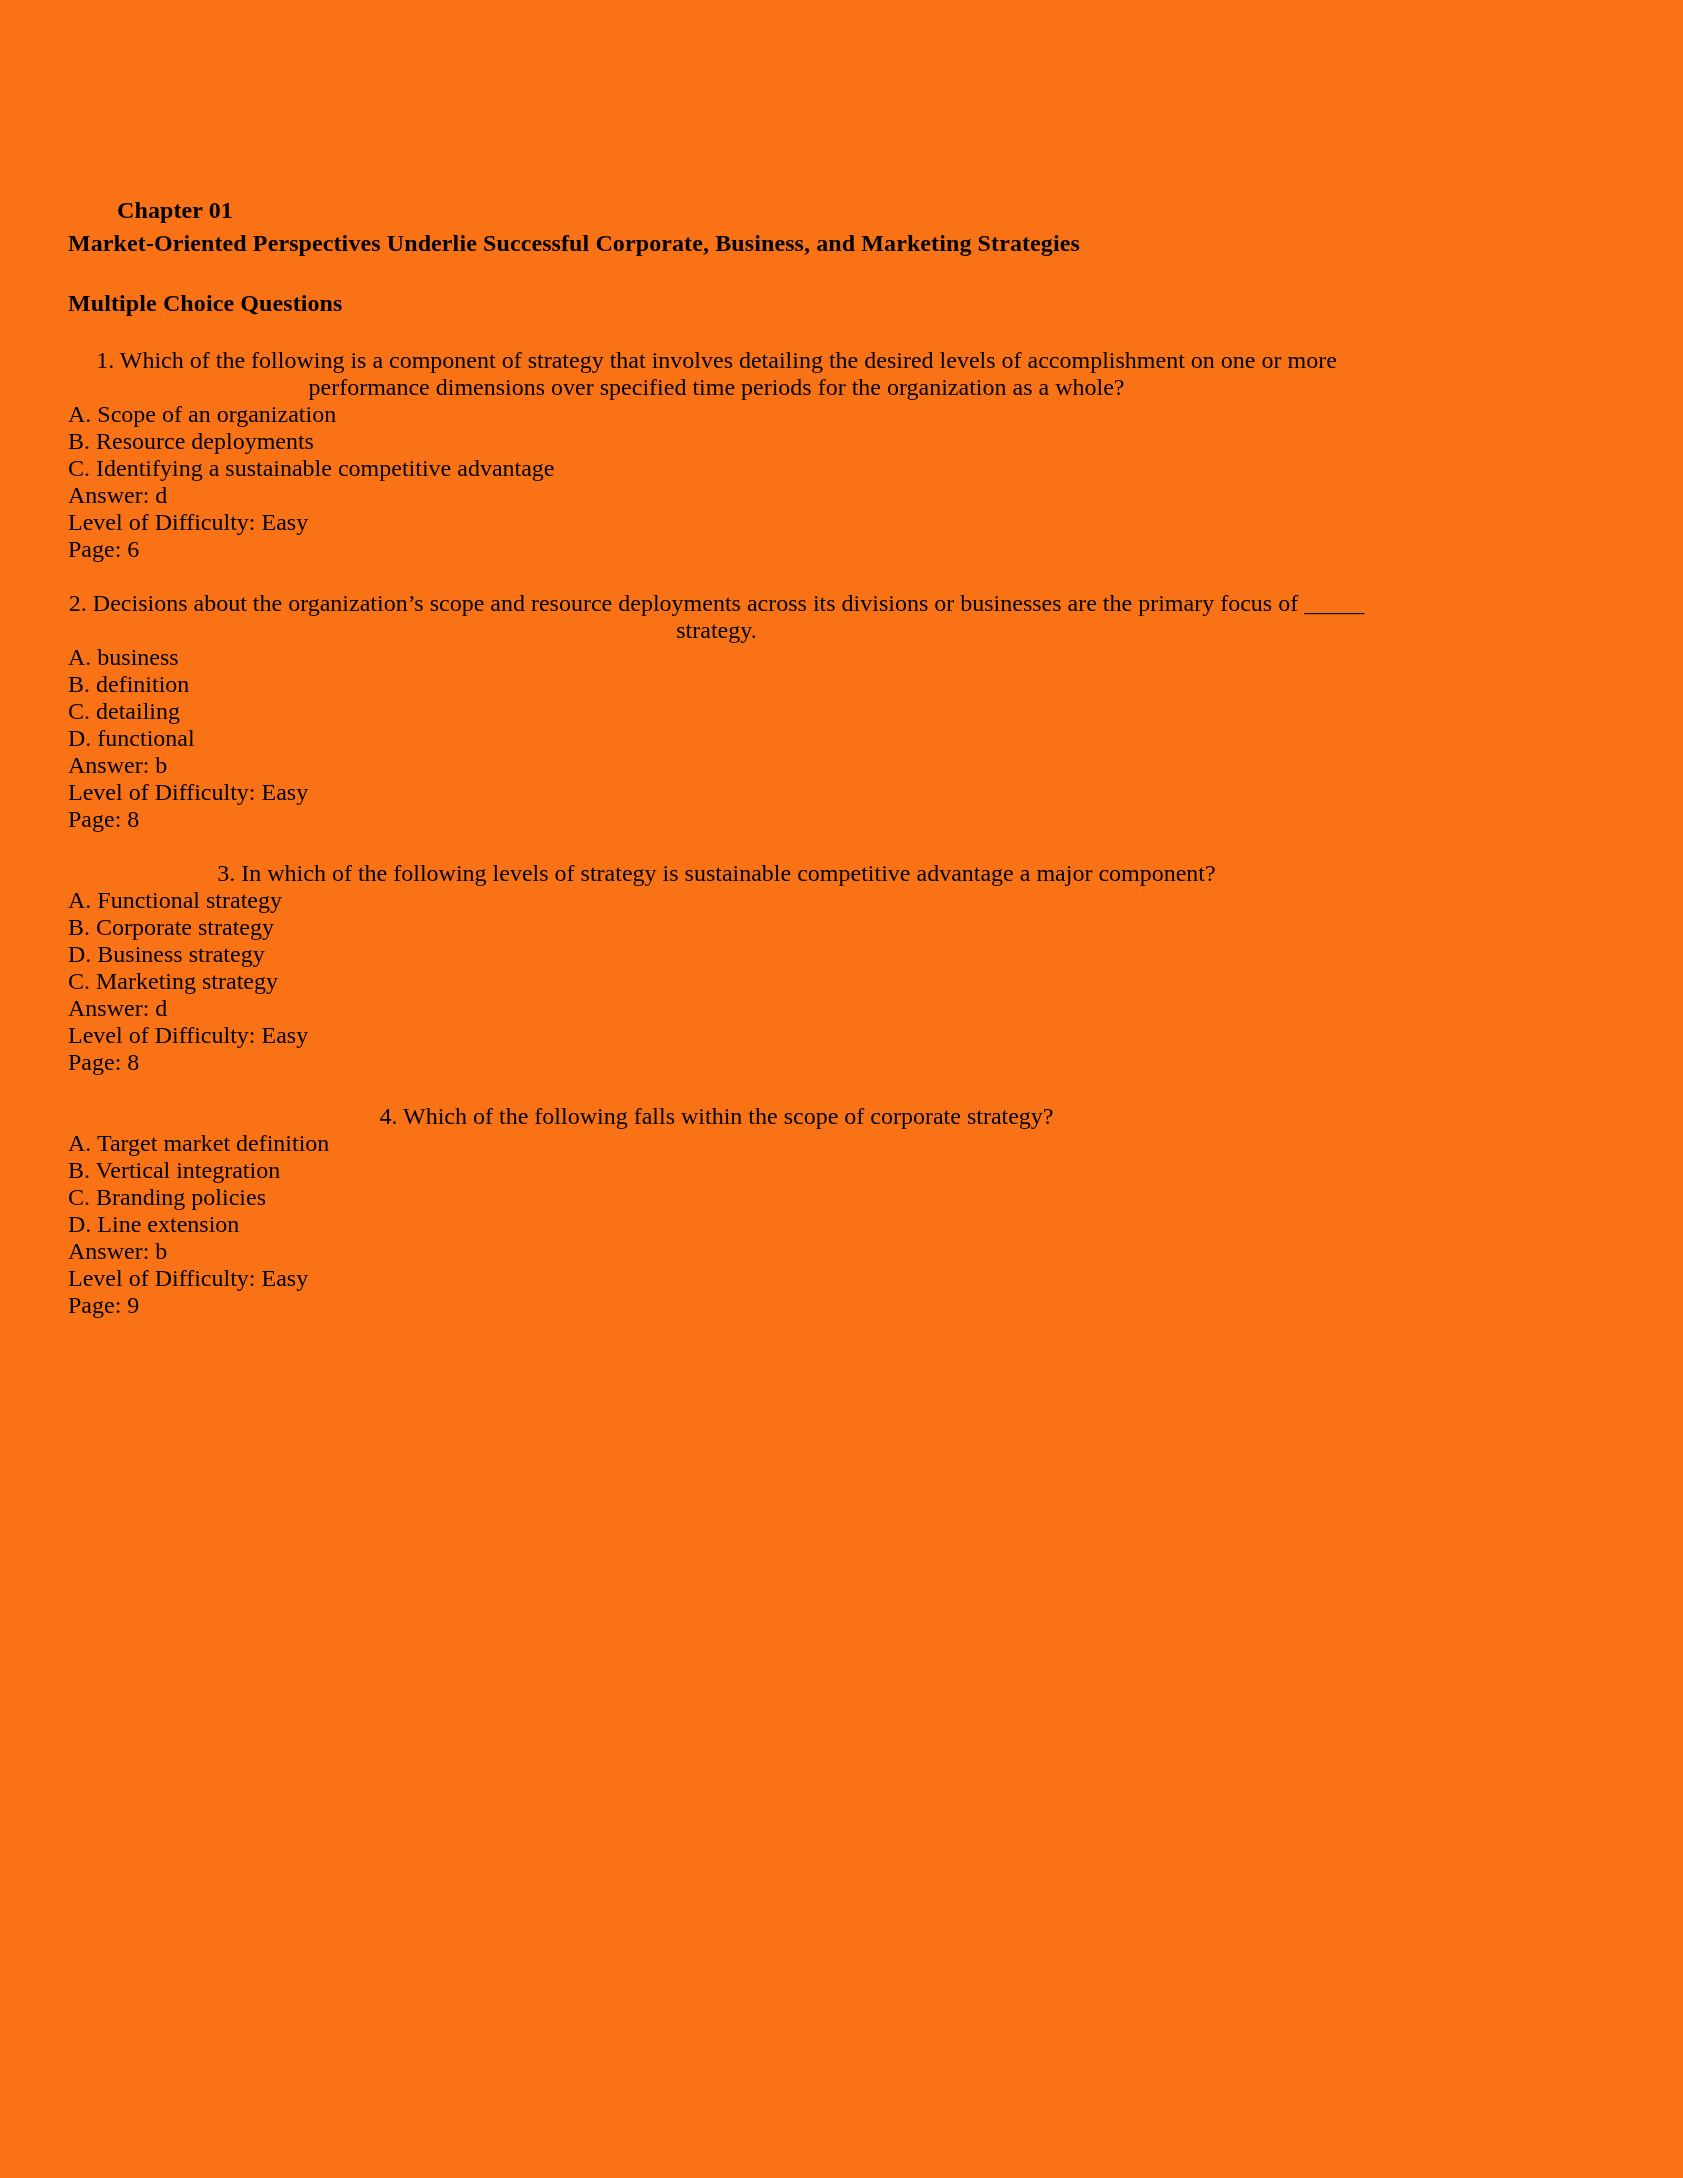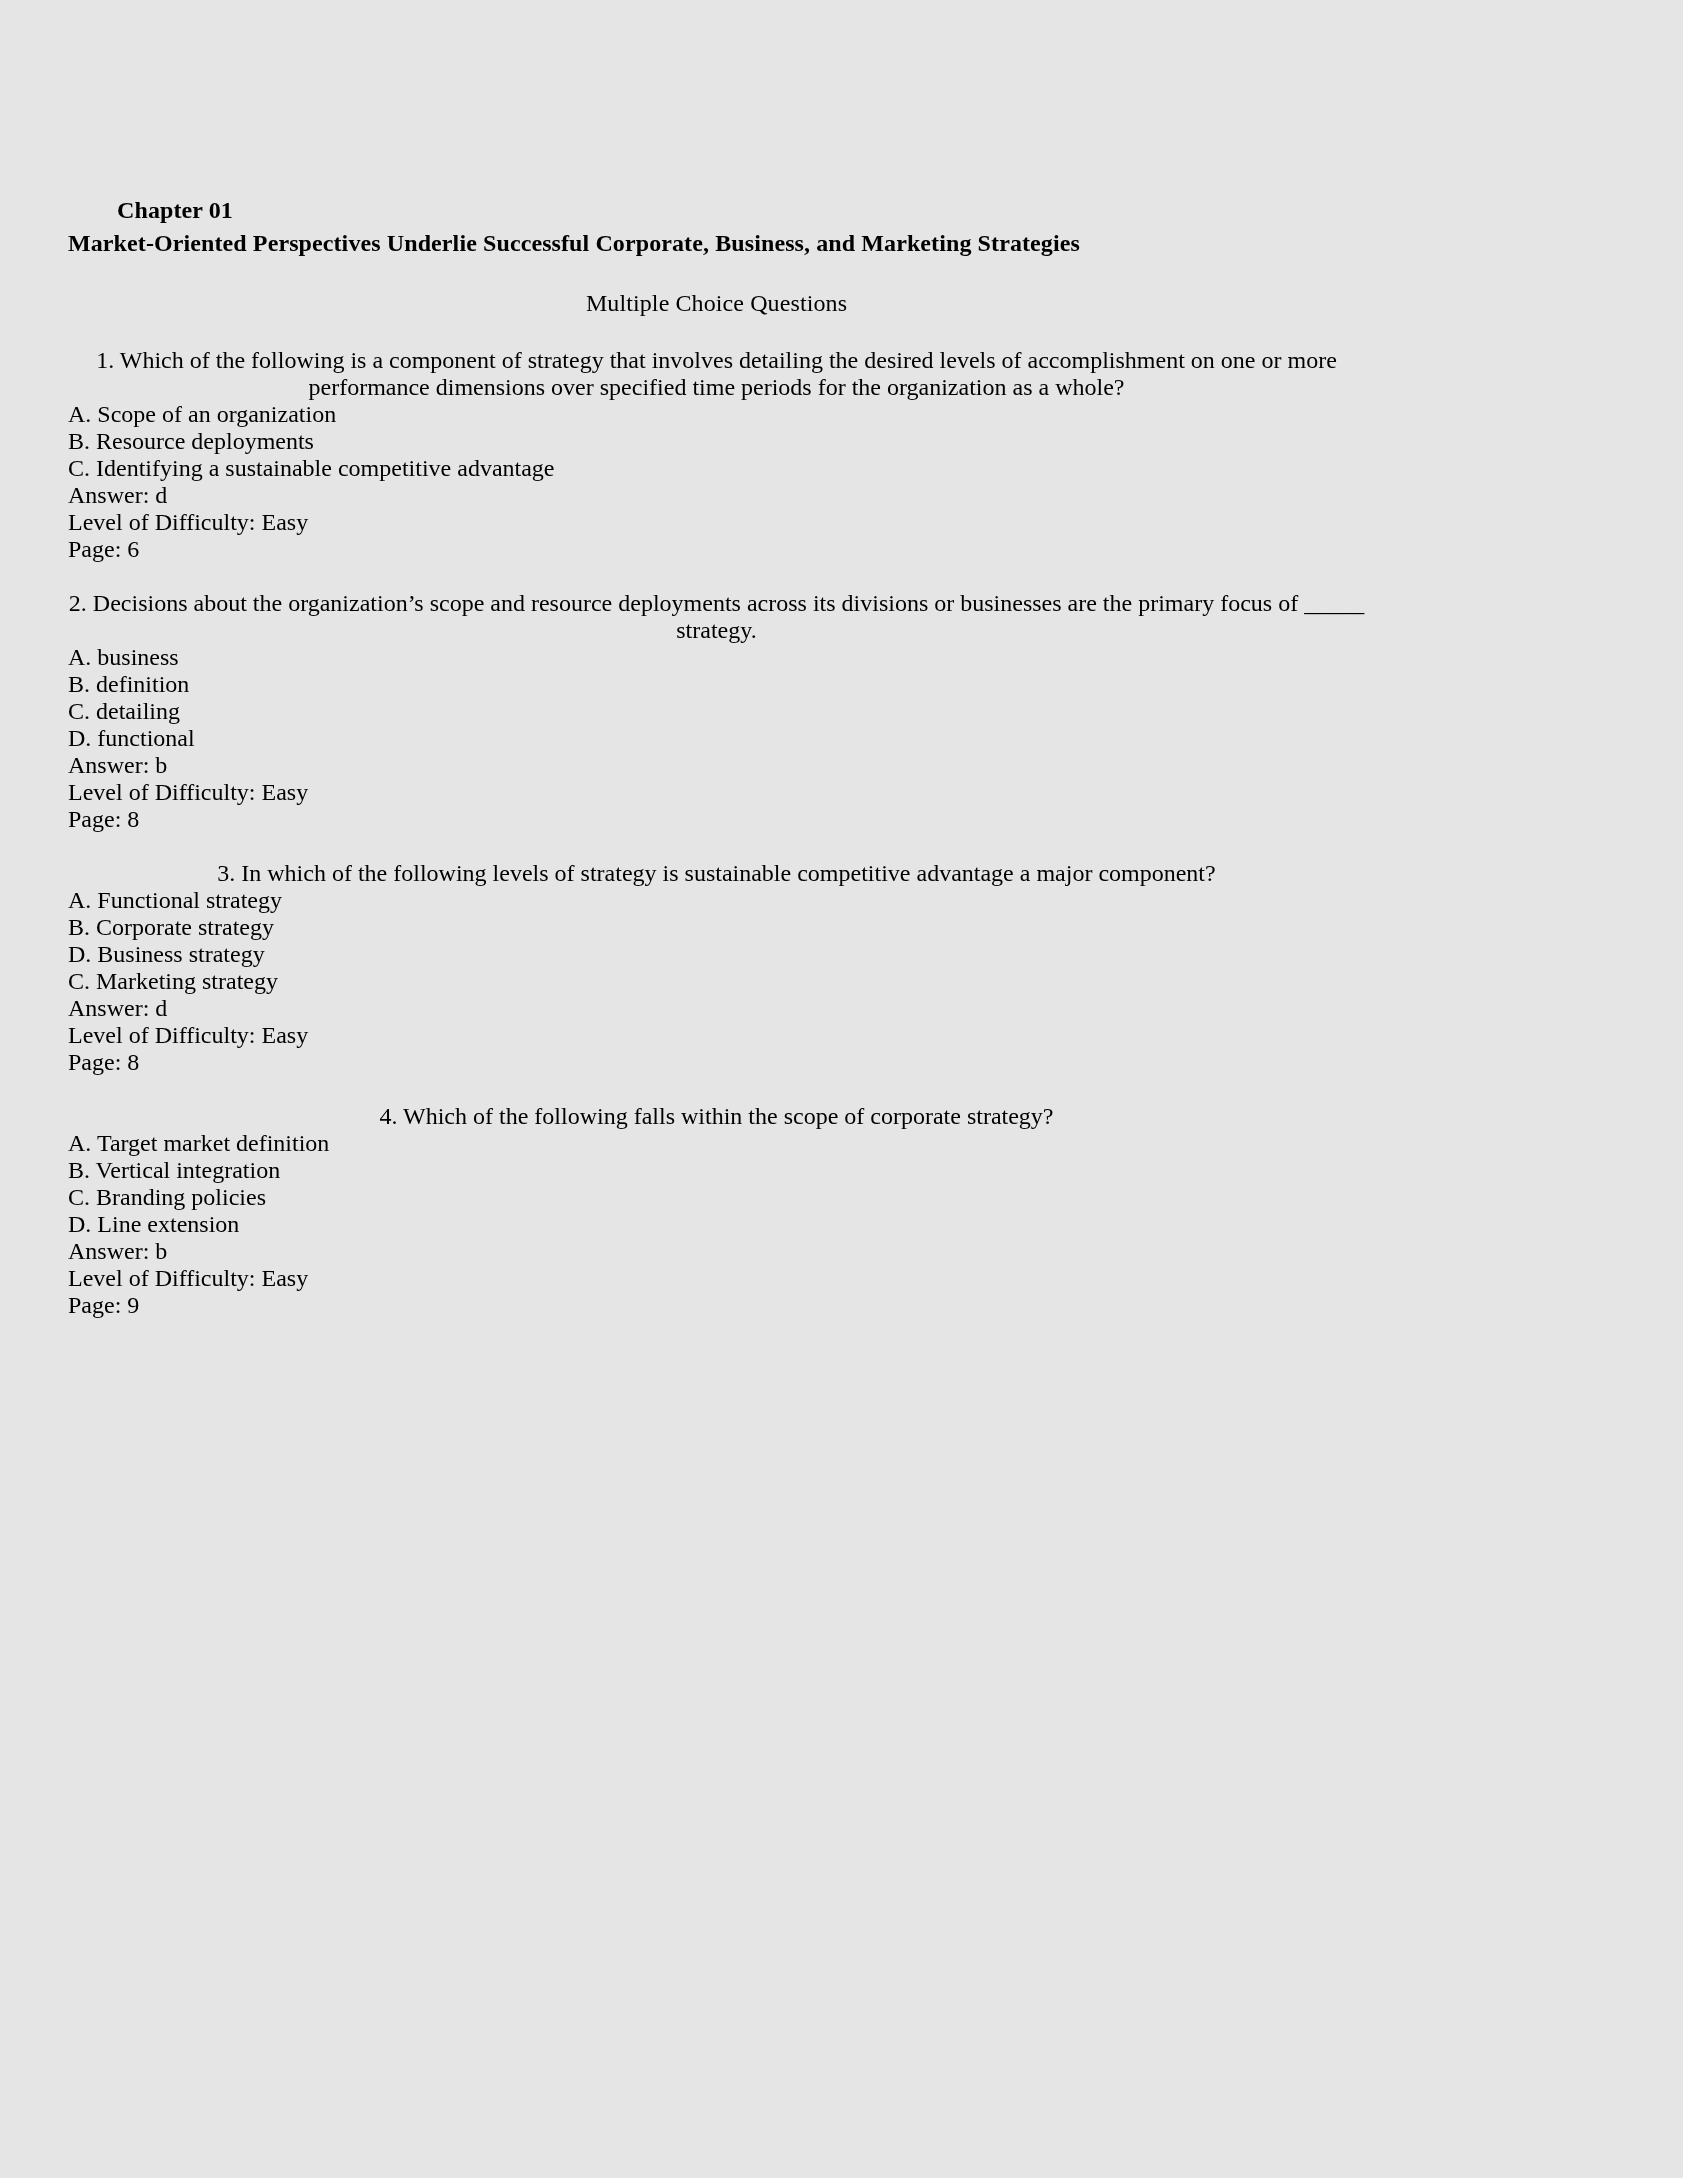--- a/index.html
+++ b/index.html
@@ -12,21 +12,21 @@
     width: 1683px;
     height: 2178px;
     font-family: "Liberation Serif", "DejaVu Serif", serif;
     color: #000000;
     overflow: hidden;
   }
   .page {
     position: relative;
     width: 1683px;
     height: 2178px;
-    background: #e5e5e5;
+    background: #f97316;
     box-sizing: border-box;
     padding-top: 194px;
   }
   
   .chapter-label {
     margin-left: 117px;
     font-size: 24px;
     font-weight: bold;
     line-height: 33px;
     letter-spacing: 0.1px;
@@ -38,26 +38,25 @@
   }
   .chapter-subtitle {
     font-size: 24px;
     font-weight: bold;
     line-height: 33px;
     margin: 0;
     letter-spacing: 0.1px;
   }
   .section-heading {
     font-size: 24px;
-    font-weight: normal;
+    font-weight: bold;
     line-height: 33px;
     margin: 0;
     padding-top: 27px;
     letter-spacing: 0.1px;
-    text-align: center;
   }
   .question-block {
     padding-top: 27px;
   }
   .q-line {
     font-size: 24px;
     line-height: 27px;
     margin: 0;
     white-space: normal;
   }

